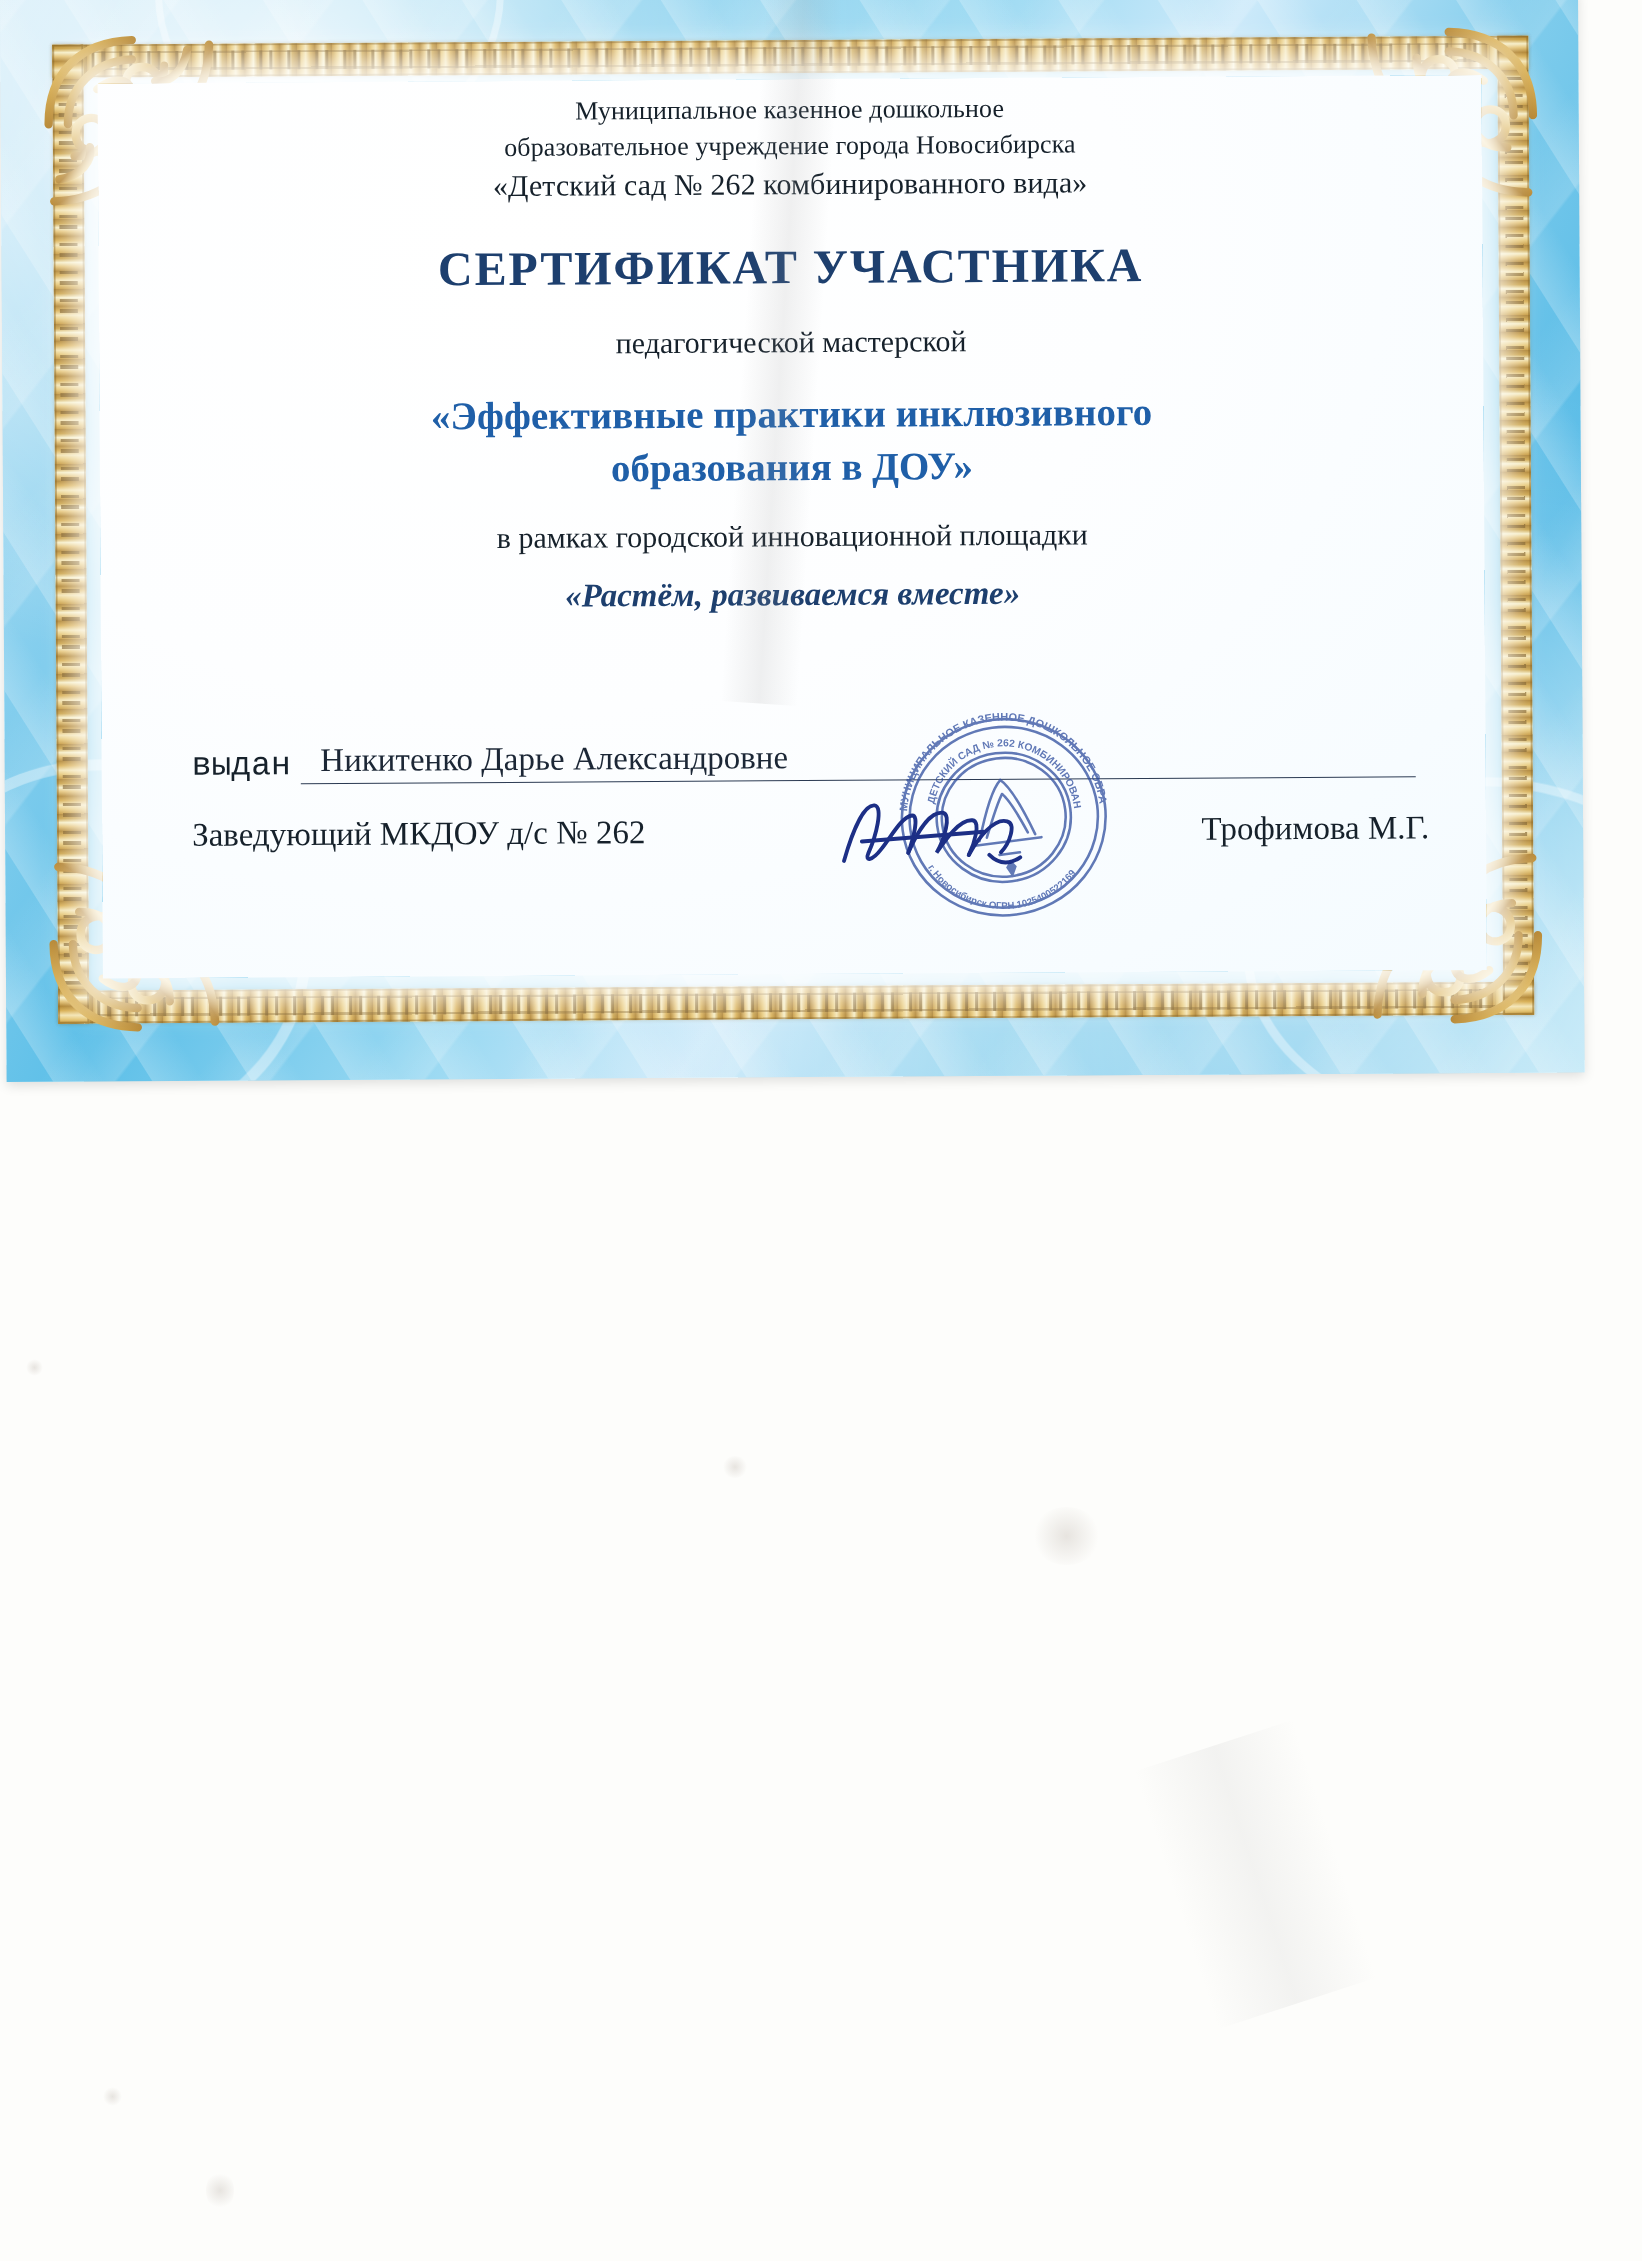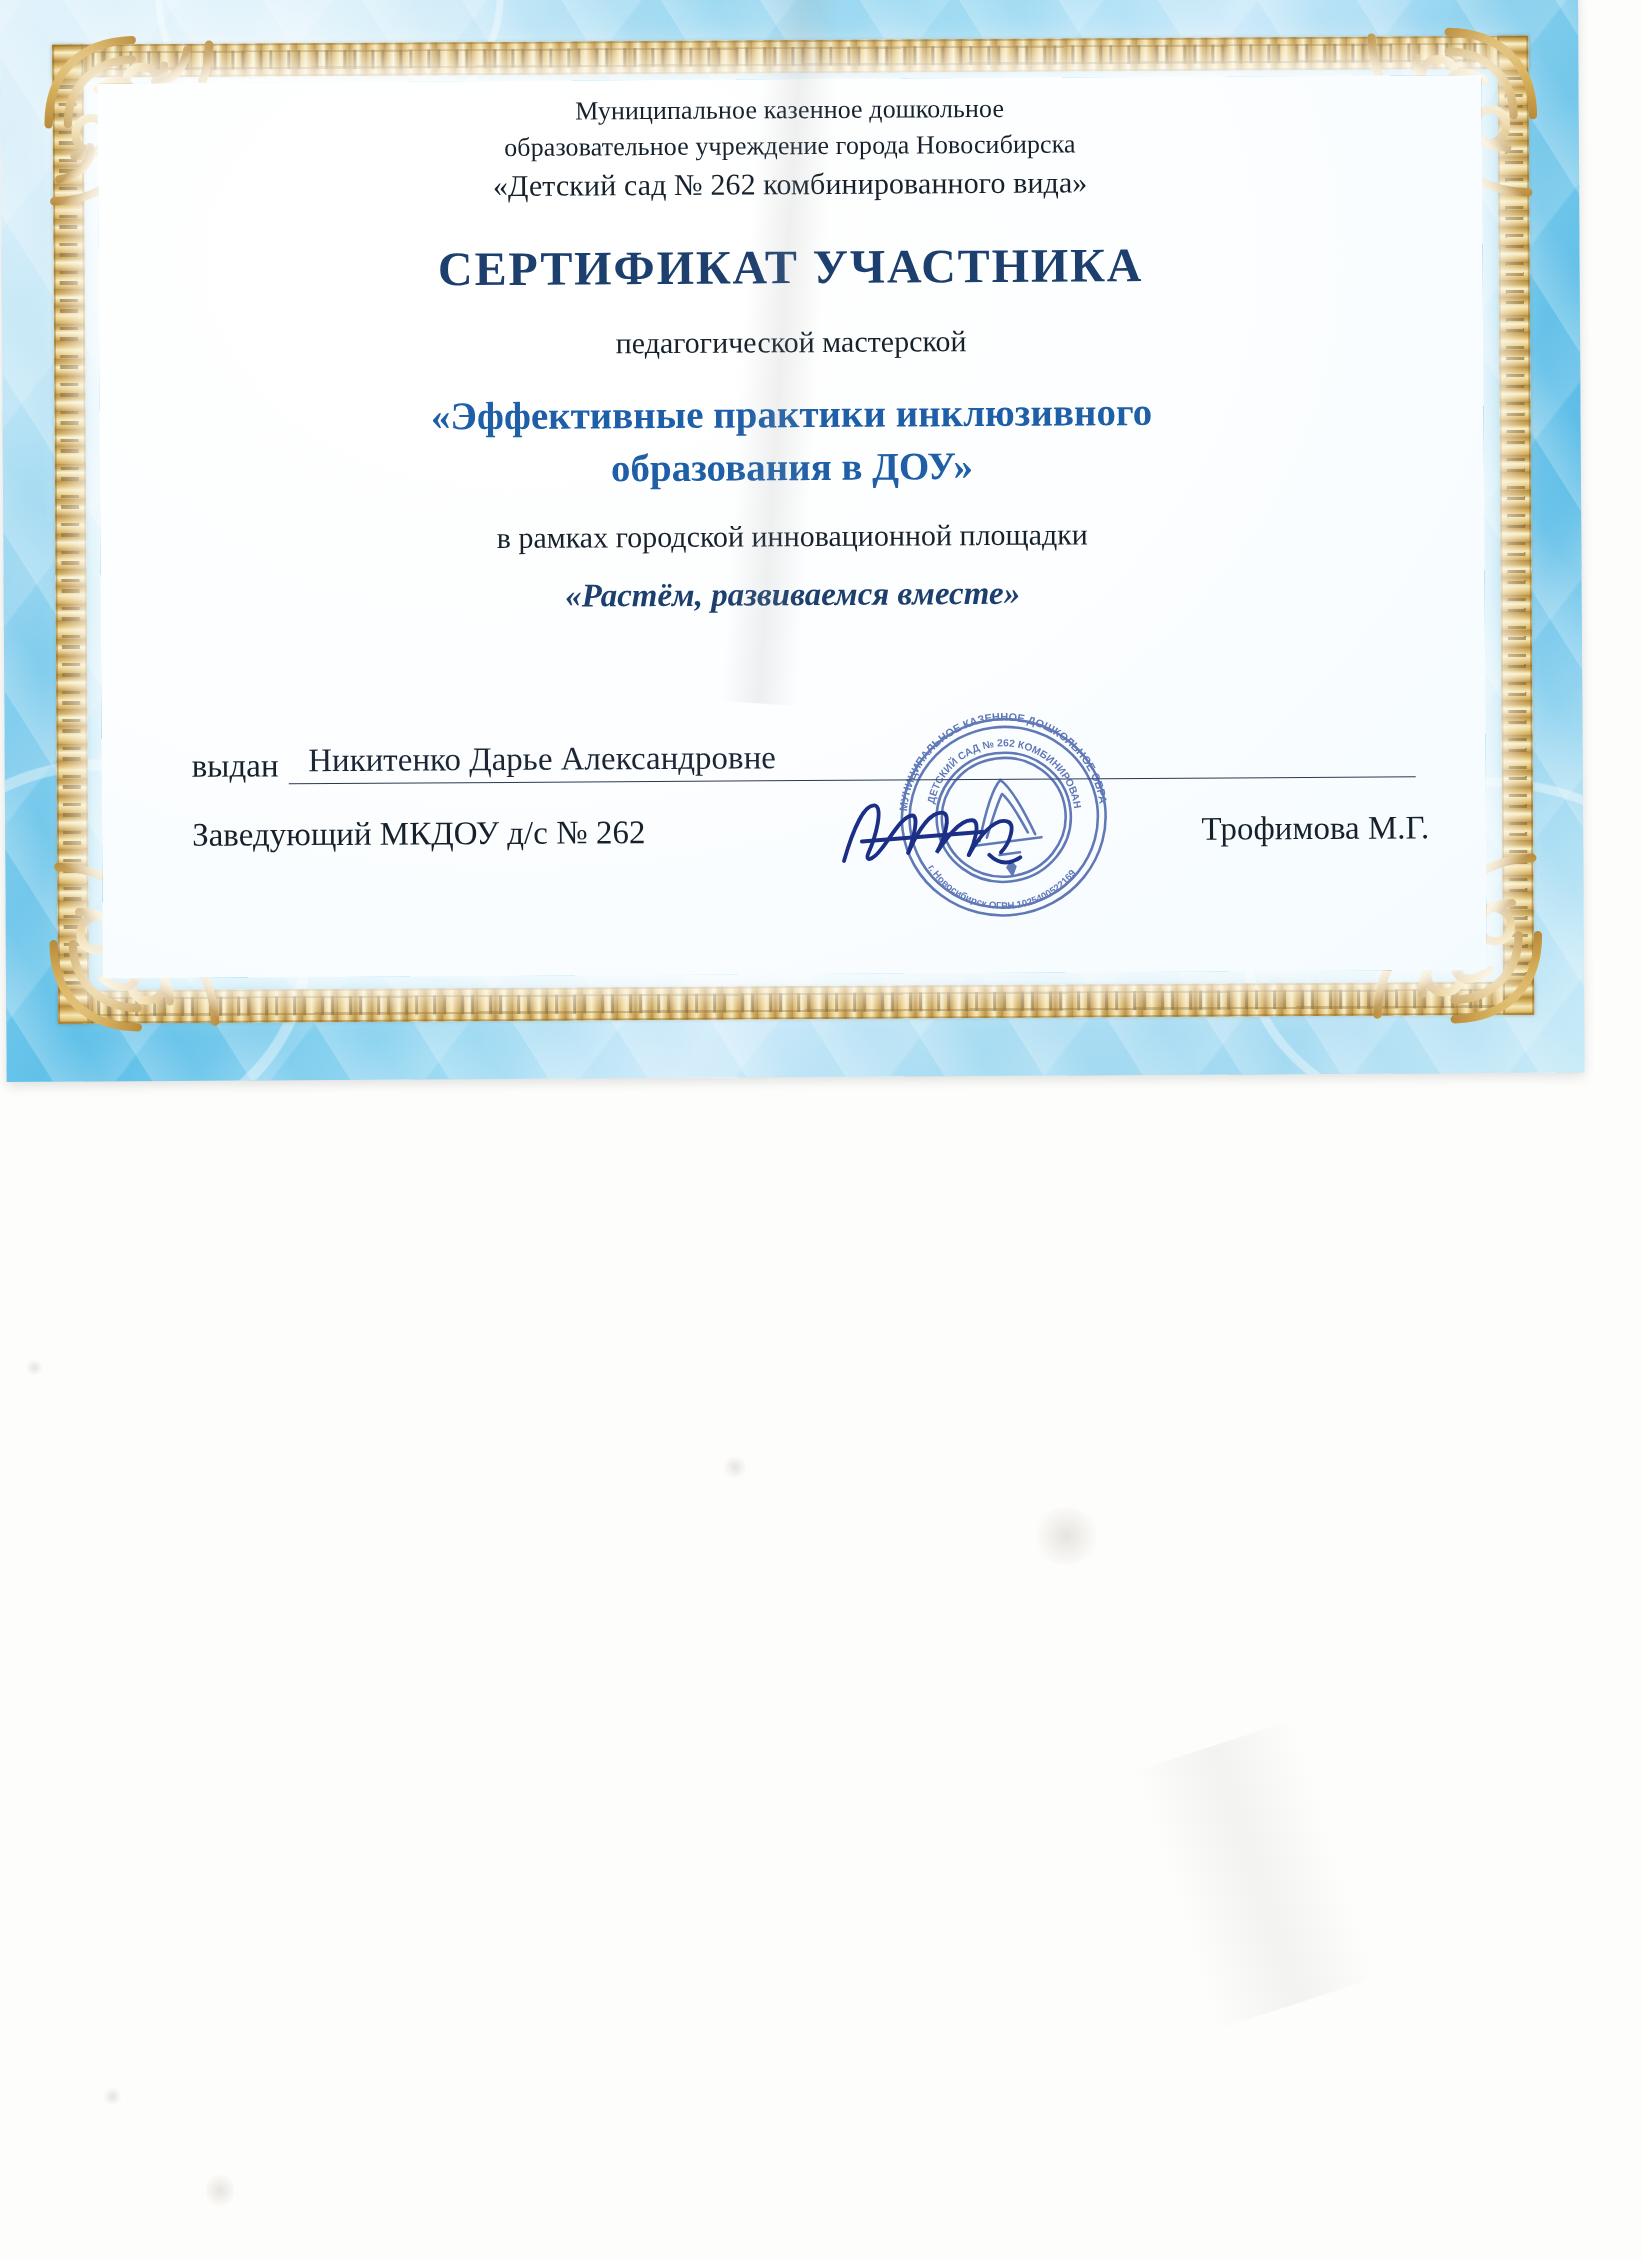--- a/index.html
+++ b/index.html
@@ -199,20 +199,21 @@
     left: 187px;
     top: 744px;
     width: 1224px;
     display: flex;
     align-items: flex-end;
   }
   .issued-label {
     font-size: 33px;
     color: #16212b;
     white-space: nowrap;
+    font-family: Liberation Mono, monospace;
   }
   .issued-name-wrap {
     flex: 1;
     margin-left: 10.3px;
     border-bottom: 1.9px solid #2b3a52;
     padding-bottom: 3.9px;
     text-align: left;
   }
   .issued-name {
     font-size: 33px;

